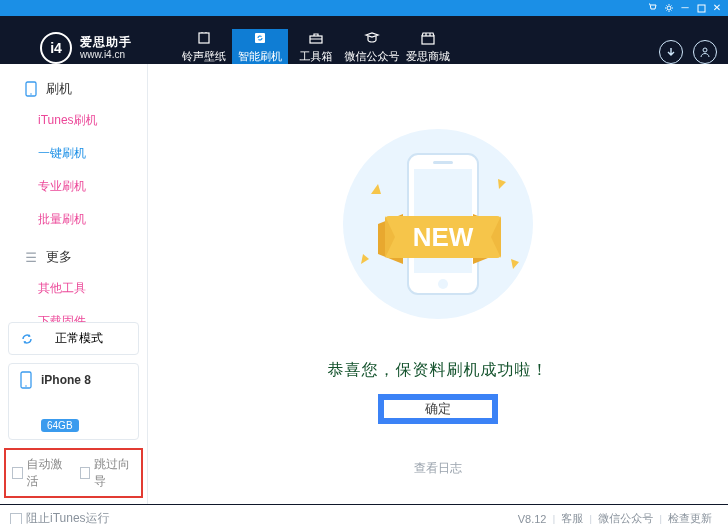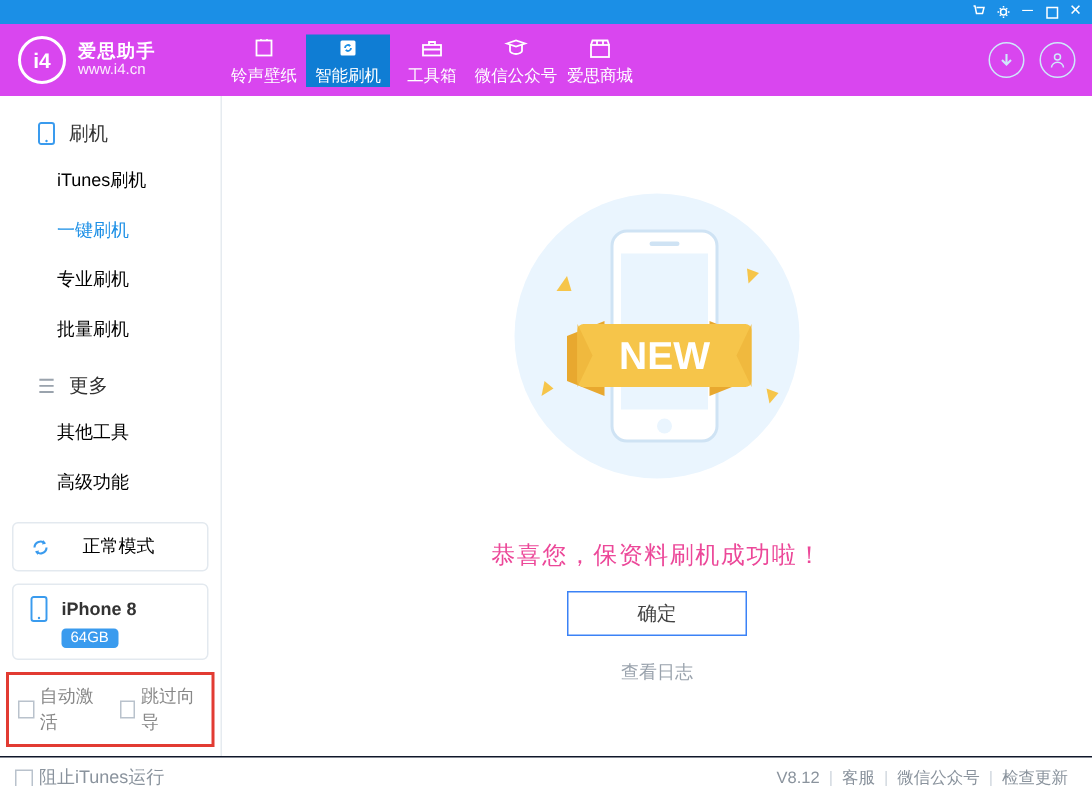--- a/index.html
+++ b/index.html
@@ -3,60 +3,60 @@
 <meta charset="utf-8">
 <style>
 * { margin: 0; padding: 0; box-sizing: border-box; font-family: "Microsoft YaHei", Arial, sans-serif; }
 body { width: 728px; height: 524px; background: #fff; overflow: hidden; font-size: 12px; }
 
 
 .titlebar { height: 16px; background: #1b8fe6; display: flex; align-items: center; justify-content: flex-end; padding: 0 6px; gap: 6px; }
 .titlebar .tb-icon { width: 10px; height: 10px; color: #fff; display: flex; align-items: center; justify-content: center; font-size: 10px; line-height: 1; }
 
 
-.header { height: 48px; background: #d946ef; display: flex; align-items: center; }
+.header { height: 48px; background: #0f172a; display: flex; align-items: flex-end; padding-left: 28px; }
 .brand { width: 148px; display: flex; align-items: center; padding-left: 12px; gap: 8px; color: #fff; }
 .brand-logo { width: 32px; height: 32px; border: 2px solid #fff; border-radius: 50%; display: flex; align-items: center; justify-content: center; font-weight: bold; font-size: 14px; color: #fff; }
 .brand-text { display: flex; flex-direction: column; line-height: 1.1; }
 .brand-name { font-size: 12px; font-weight: bold; letter-spacing: 1px; }
 .brand-url { font-size: 10px; opacity: .9; }
 
 .tabs { display: flex; align-items: stretch; flex: 1; }
 .tab { width: 56px; display: flex; flex-direction: column; align-items: center; justify-content: center; color: #fff; gap: 2px; cursor: pointer; }
 .tab.active { background: #0f7dd4; }
 .tab .icon { height: 18px; display: flex; align-items: center; justify-content: center; }
 .tab .label { font-size: 11px; }
 .header-right { width: 80px; display: flex; align-items: center; justify-content: center; gap: 10px; color: #fff; }
 .circle-btn { width: 24px; height: 24px; border: 1.5px solid #cfe7fb; border-radius: 50%; display: flex; align-items: center; justify-content: center; color: #cfe7fb; cursor: pointer; }
 
 
 .body { display: flex; height: 440px; }
 .sidebar { width: 148px; background: #fff; border-right: 1px solid #e6ebf0; display: flex; flex-direction: column; }
 .side-scroll { flex: 1; overflow: hidden; padding-top: 10px; }
 .sect-head { display: flex; align-items: center; gap: 8px; padding: 6px 24px; color: #333; font-size: 13px; }
 .sect-head .sicon { width: 14px; display: flex; justify-content: center; color: #3a9bee; }
-.side-item { padding: 8px 10px 8px 38px; color: #000000; font-size: 12px; cursor: pointer; }
+.side-item { padding: 8px 10px 8px 38px; color: #ec4899; font-size: 12px; cursor: pointer; }
 .side-item.active { color: #1b8fe6; }
 
 .mode-box, .device-box { margin: 0 8px 8px; border: 1px solid #e3e9ef; border-radius: 4px; padding: 7px 10px; display: flex; align-items: center; gap: 20px; }
 .mode-box .dot { width: 16px; height: 16px; }
 .device-box { flex-direction: column; align-items: flex-start; gap: 4px; }
 .device-row { display: flex; align-items: center; gap: 8px; }
-.badge { background: #3a9bee; color: #fff; border-radius: 3px; padding: 1px 6px; font-size: 10px; margin-left: 22px; }
+.badge { background: #3a9bee; color: #fff; border-radius: 3px; padding: 1px 6px; font-size: 10px; margin-left: 22px; margin-top: 26px; }
 
 .redbox { margin: 0 4px 6px; border: 2px solid #e23b32; padding: 6px 6px; display: flex; align-items: center; gap: 12px; }
 .chk { display: flex; align-items: center; gap: 4px; color: #888; font-size: 12px; }
 .chk .box { width: 12px; height: 12px; border: 1px solid #b9c2cc; background: #fff; }
 
 
 .main { flex: 1; position: relative; background: #fff; }
 .illus-wrap { position: absolute; left: 50%; top: 60px; transform: translateX(-50%); width: 230px; height: 200px; }
-.msg { position: absolute; top: 296px; left: 0; right: 0; text-align: center; font-size: 16px; color: #ec4899; letter-spacing: 1px; }
-.ok-btn { position: absolute; top: 330px; left: 50%; transform: translateX(-50%); width: 120px; height: 30px; border: 1px solid #3b82f6; background: #fff; color: #444; font-size: 13px; display: flex; align-items: center; justify-content: center; cursor: pointer; }
-.log-link { position: absolute; top: 376px; left: 0; right: 0; text-align: center; color: #9aa3ad; font-size: 12px; cursor: pointer; }
+.msg { position: absolute; top: 296px; left: 0; right: 0; text-align: center; font-size: 16px; color: #14532d; letter-spacing: 1px; }
+.ok-btn { position: absolute; top: 330px; left: 50%; transform: translateX(-50%); width: 120px; height: 30px; border: 6px solid #3b82f6; background: #fff; color: #444; font-size: 13px; display: flex; align-items: center; justify-content: center; cursor: pointer; }
+.log-link { position: absolute; top: 396px; left: 0; right: 0; text-align: center; color: #9aa3ad; font-size: 12px; cursor: pointer; }
 
 
 .footer { height: 28px; border-top: 1px solid #0f172a; display: flex; align-items: center; padding: 0 10px; color: #8a939d; font-size: 11px; }
 .footer .chk { color: #8a939d; }
 .footer .spacer { flex: 1; }
 .footer .seg { margin: 0 6px; }
 .footer .div { color: #cfd6de; }
 
 svg { display: block; }
 </style>
@@ -172,20 +172,21 @@
           <div class="side-item">专业刷机</div>
           <div class="side-item">批量刷机</div>
         </div>
 
       <div class="sect-head" style="margin-top:6px">
         <span class="sicon" style="color:#9aa3ad">☰</span>
         <span>更多</span>
       </div>
       <div id="sect2-items">
           <div class="side-item">其他工具</div>
+          <div class="side-item">下载固件</div>
           <div class="side-item">高级功能</div>
         </div>
     </div>
 
     <div class="mode-box">
       <span class="dot">
           <svg width="16" height="16" viewBox="0 0 16 16">
             <path d="M4 8a4 4 0 0 1 7-2.6M12 8a4 4 0 0 1-7 2.6" stroke="#3a9bee" stroke-width="1.4" fill="none"></path>
             <path d="M10 3l1.5 2.5L9 6M6 13l-1.5-2.5L7 10" fill="#3a9bee"></path>
           </svg>

